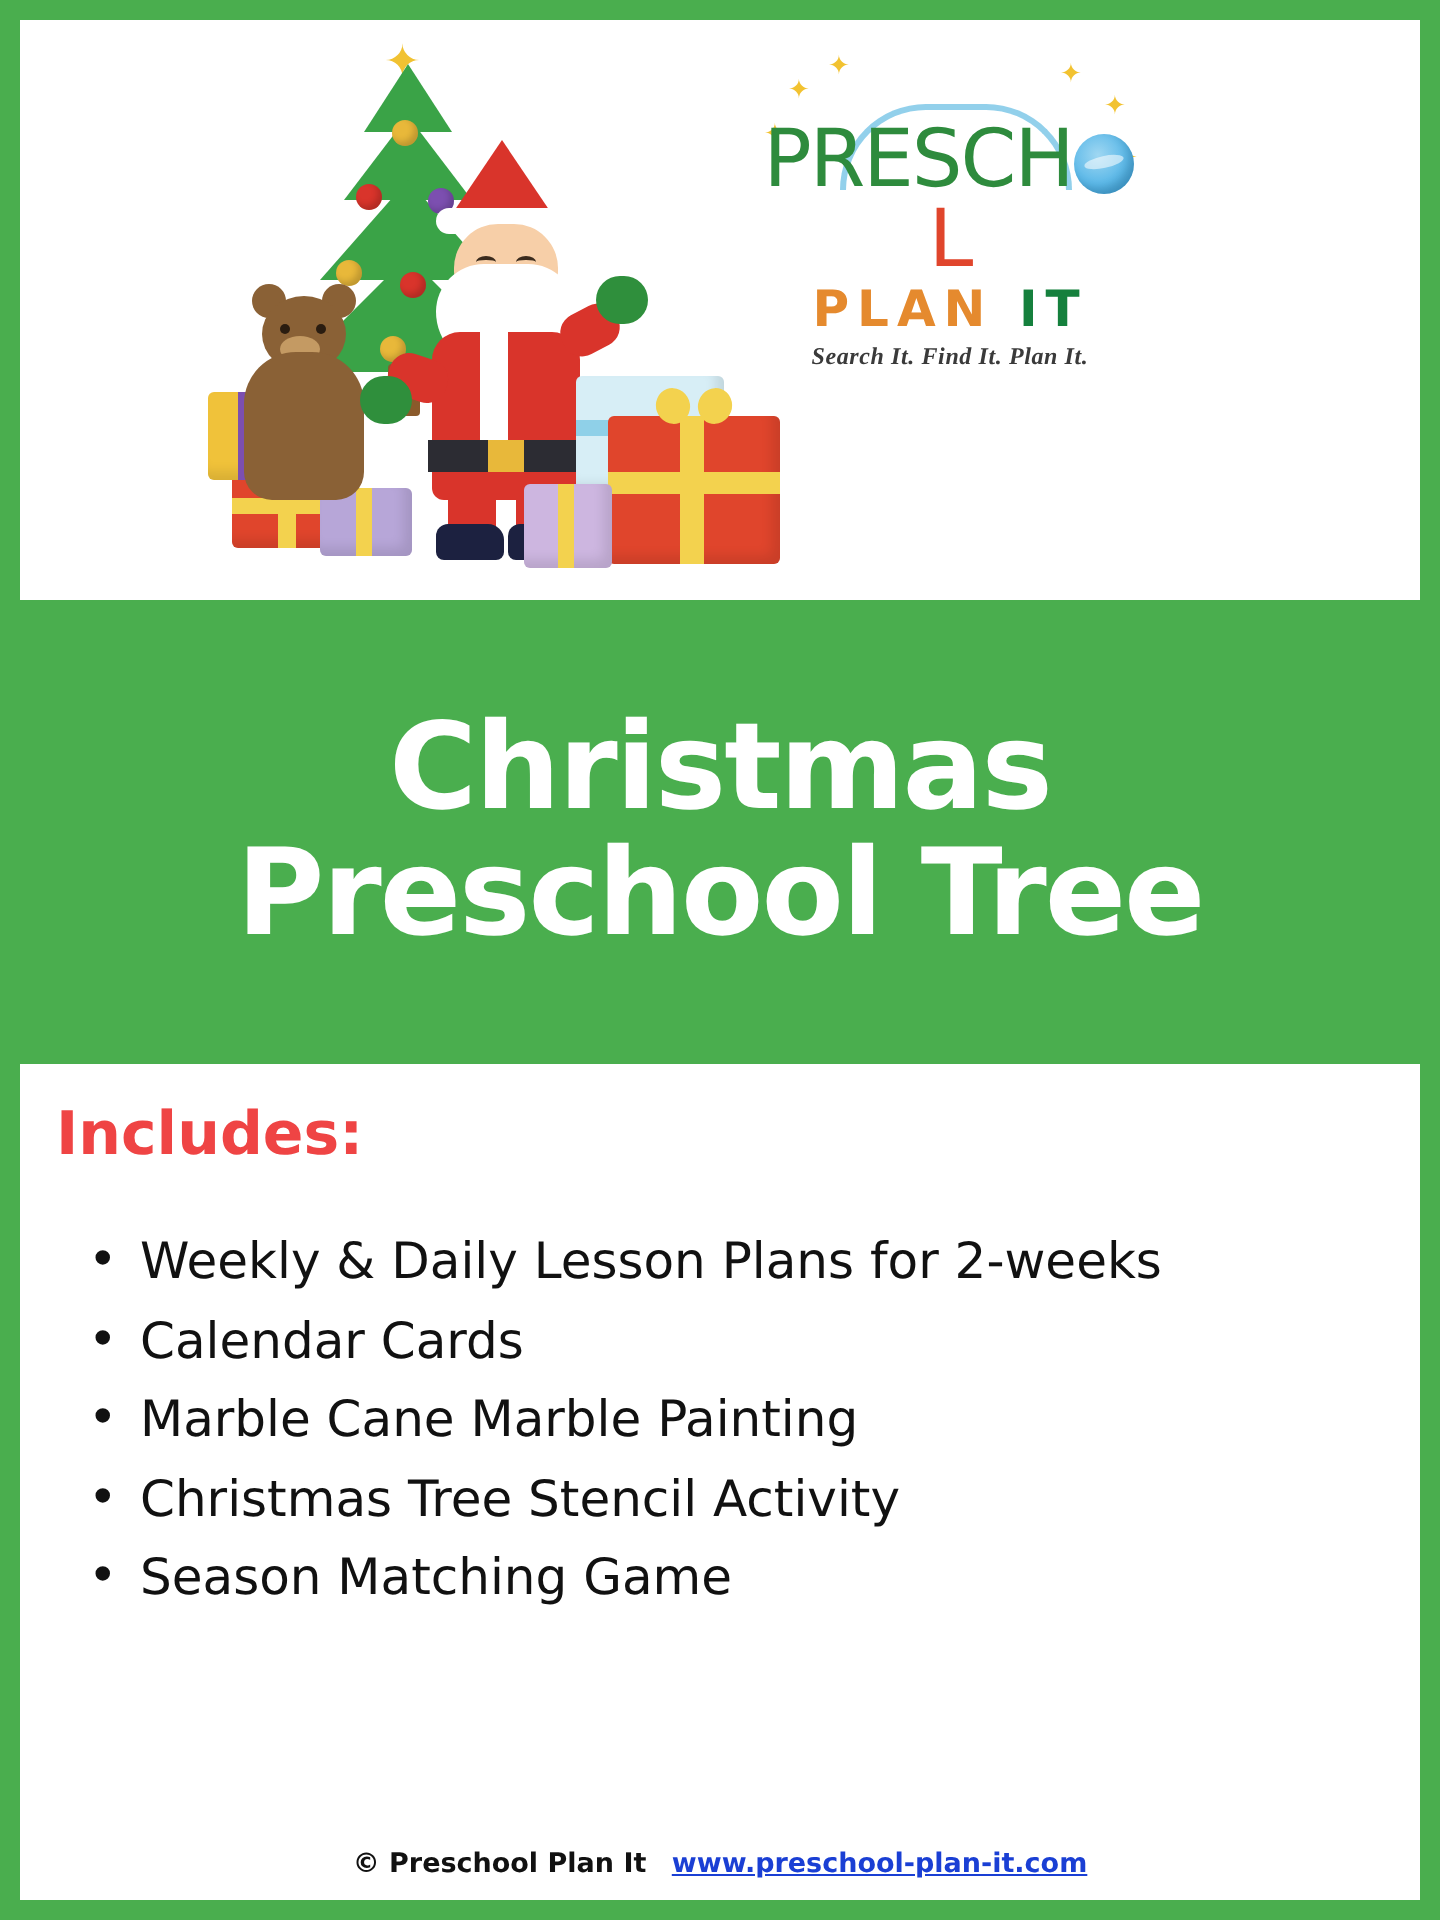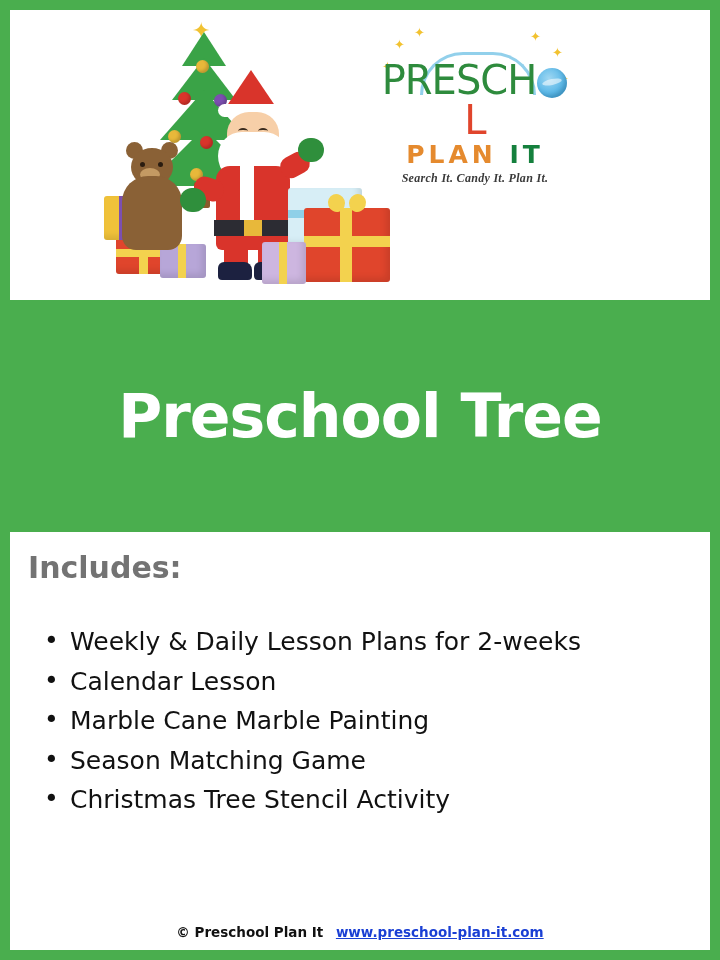--- a/index.html
+++ b/index.html
@@ -295,26 +295,26 @@
     flex: 1 1 auto;
     padding: 18px 14px 0 14px;
     display: flex;
     flex-direction: column;
     box-sizing: border-box;
   }
   .includes-title {
     font-family: "DejaVu Sans", sans-serif;
     font-weight: bold;
     font-size: 30px;
-    color: #737373;
+    color: #ef4444;
     margin: 0 0 6px 4px;
   }
   ul.item-list {
     list-style: none;
-    margin: 31px 0 0 0;
+    margin: 20px 0 0 0;
     padding: 0 0 0 18px;
     flex: 1 1 auto;
   }
   ul.item-list li {
     font-family: "DejaVu Sans", sans-serif;
     font-size: 25px;
     color: #111;
     line-height: 1.58;
     position: relative;
     padding-left: 28px;
@@ -436,36 +436,37 @@
         <span class="sparkle" style="left:2px;top:14px;">✦</span>
         <span class="sparkle" style="left:178px;top:26px;">✦</span>
       </div>
       <div class="logo-presch">
         <span>PRESCH</span><span class="o-moon"></span><span class="l-red">L</span>
       </div>
       <div class="logo-planit">
         <span>PLAN</span>
         <span class="it">IT</span>
       </div>
-      <div class="logo-tag">Search It.  Candy It.  Plan It.</div>
+      <div class="logo-tag">Search It.  Find It.  Plan It.</div>
     </div>
   </div>
 
   <div class="title-band">
+    <div class="title-line1">Christmas</div>
     <div class="title-line2">Preschool Tree</div>
   </div>
 
   <div class="includes">
     <div class="includes-title">Includes:</div>
     <ul class="item-list">
       <li>Weekly &amp; Daily Lesson Plans for 2-weeks</li>
-      <li>Calendar Lesson</li>
+      <li>Calendar Cards</li>
       <li>Marble Cane Marble Painting</li>
+      <li>Christmas Tree Stencil Activity</li>
       <li>Season Matching Game</li>
-      <li>Christmas Tree Stencil Activity</li>
     </ul>
     <div class="footer">
       <span>© Preschool Plan It</span>
       <a href="#">www.preschool-plan-it.com</a>
     </div>
   </div>
 
 </div>
 
 </body></html>

